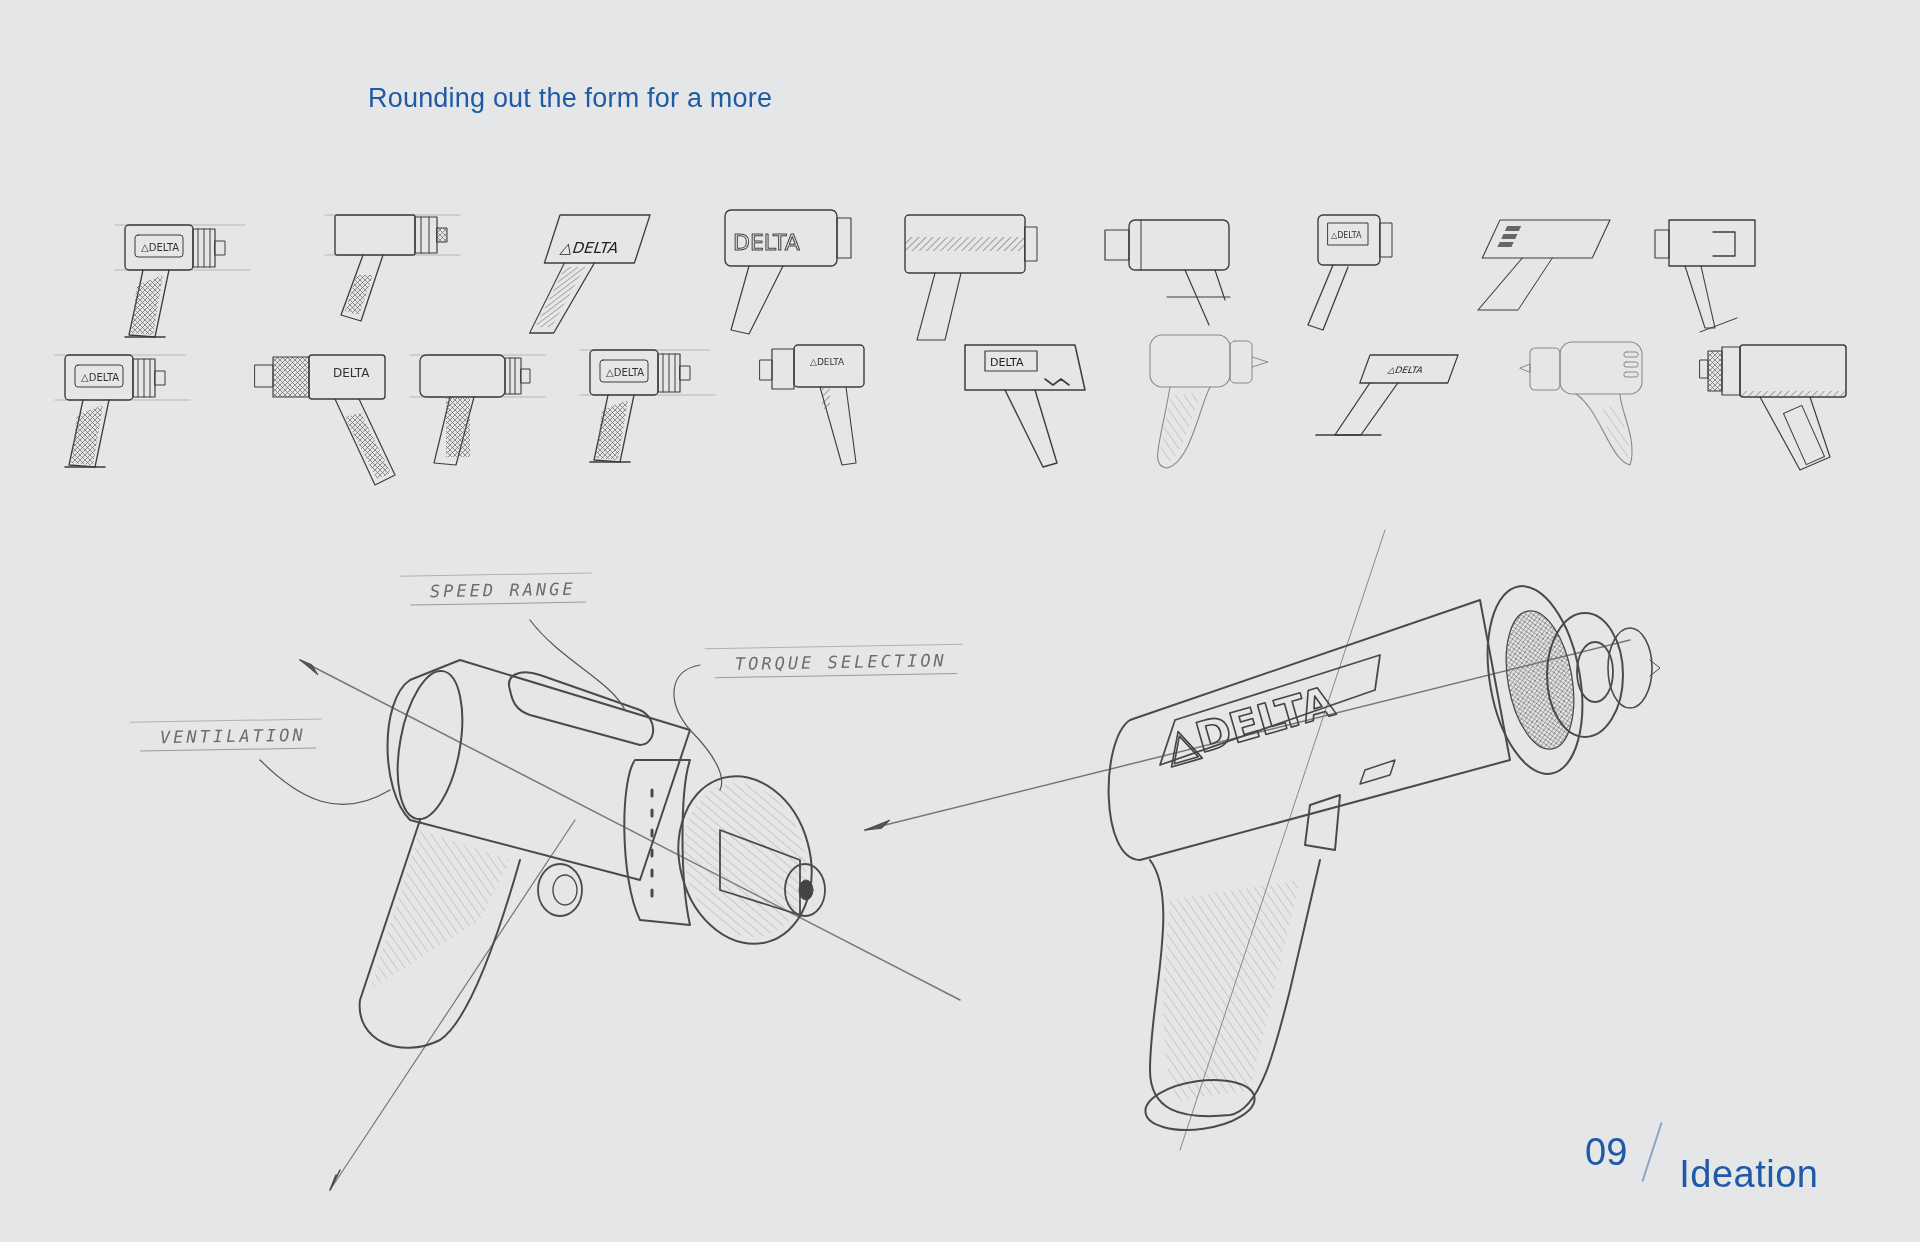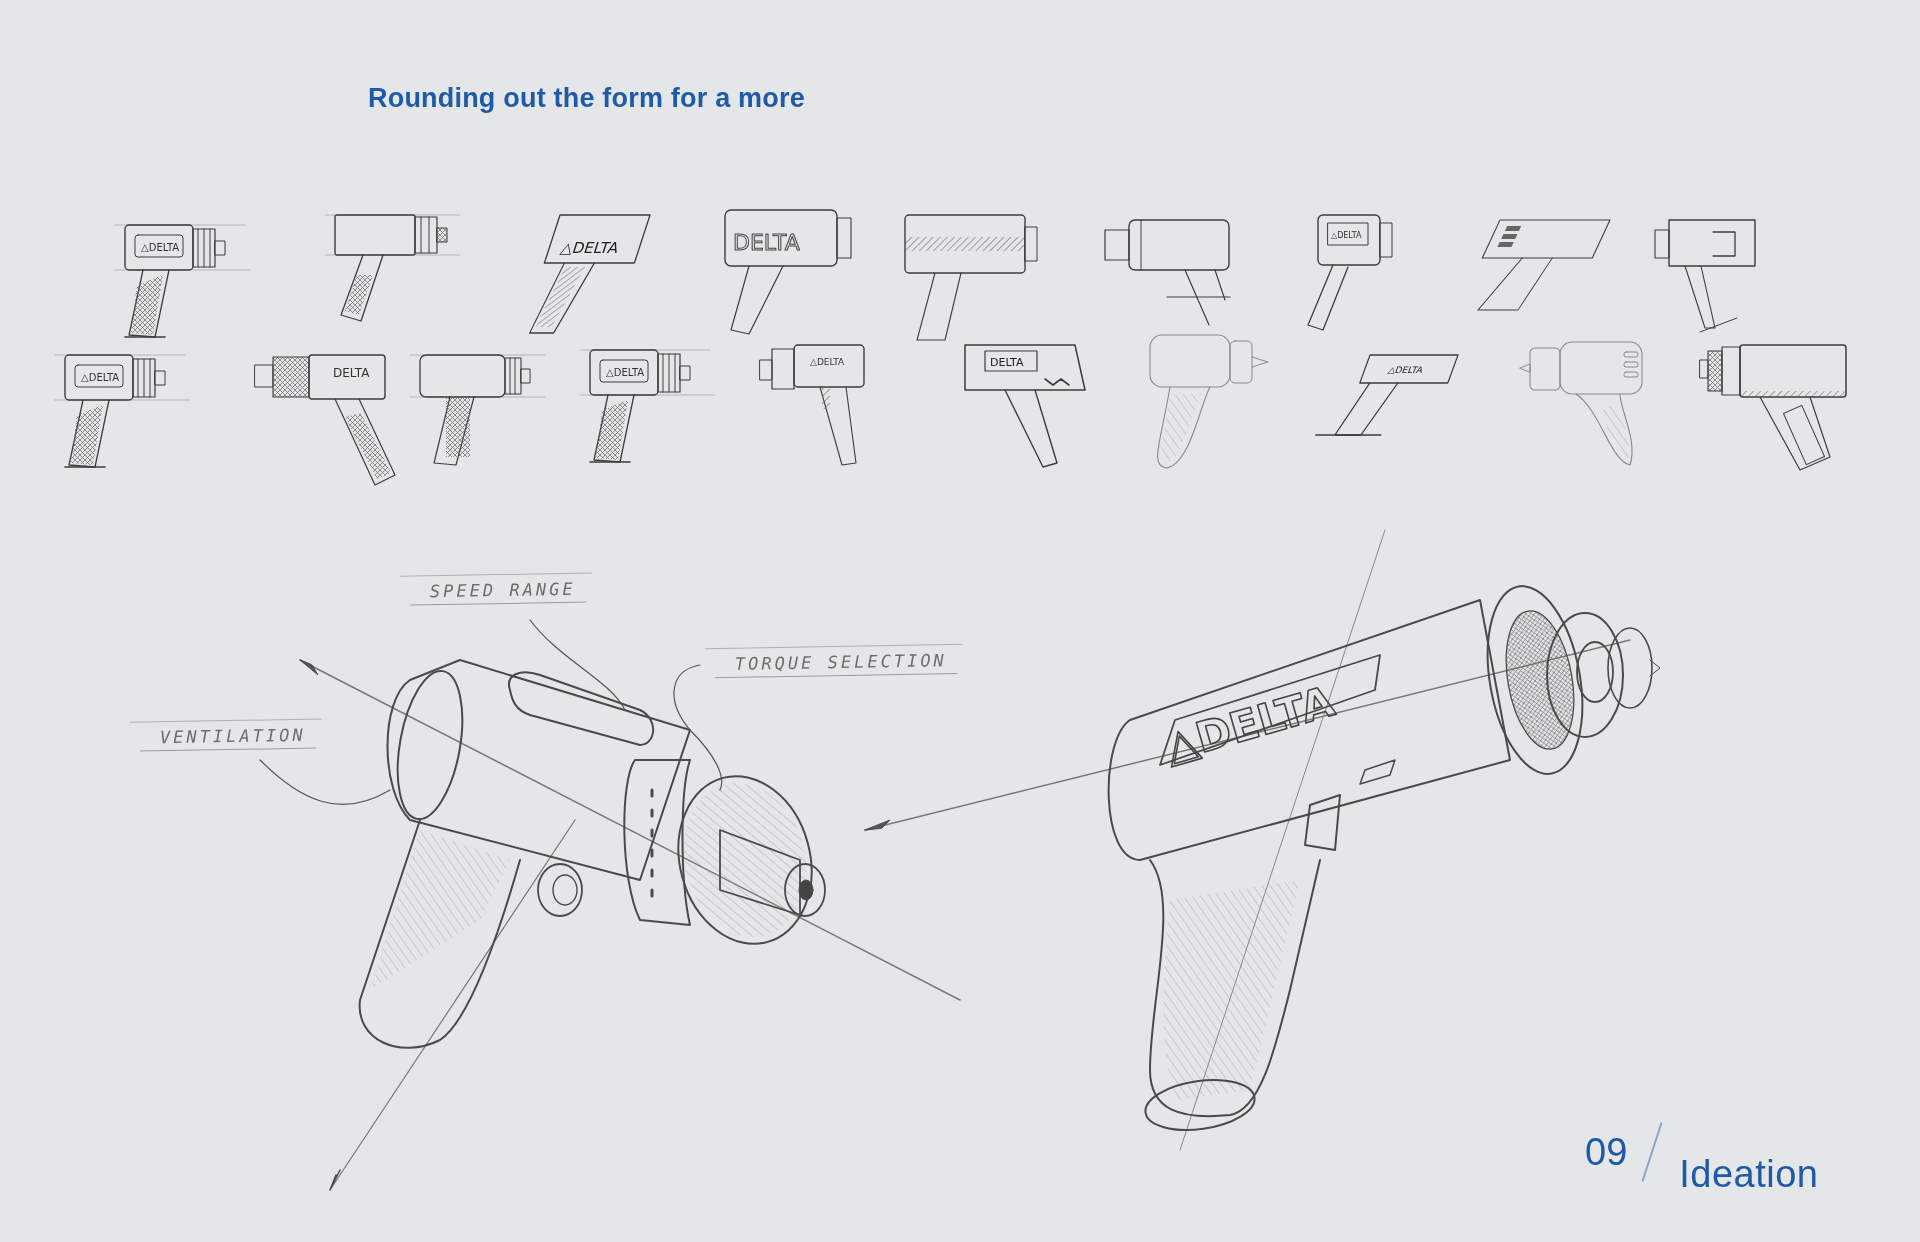--- a/index.html
+++ b/index.html
@@ -7,21 +7,21 @@
       width: 1920px; height: 1242px;
       background: #e5e6e8;
       position: relative; overflow: hidden;
       font-family: "Liberation Sans", "DejaVu Sans", sans-serif;
     }
     .intro {
       position: absolute; left: 368px; top: 80px;
       color: #1f5aa6; font-size: 27px; line-height: 36px;
       letter-spacing: 0.2px;
     }
-    .intro div { white-space: nowrap; font-weight: bold; }
+    .intro div { white-space: nowrap; }
     .page-label {
       position: absolute; left: 1585px; top: 1108px;
       color: #1f5aa6; font-size: 38px; display: flex; align-items: center;
     }
     .page-num { font-weight: 300; }
     .slash {
       width: 2px; height: 62px; background: #8fa3c9;
       transform: rotate(18deg); margin: 0 26px 0 24px;
     }
     .section-title { font-weight: 300; letter-spacing: 0.5px; margin-top: 45px; }

